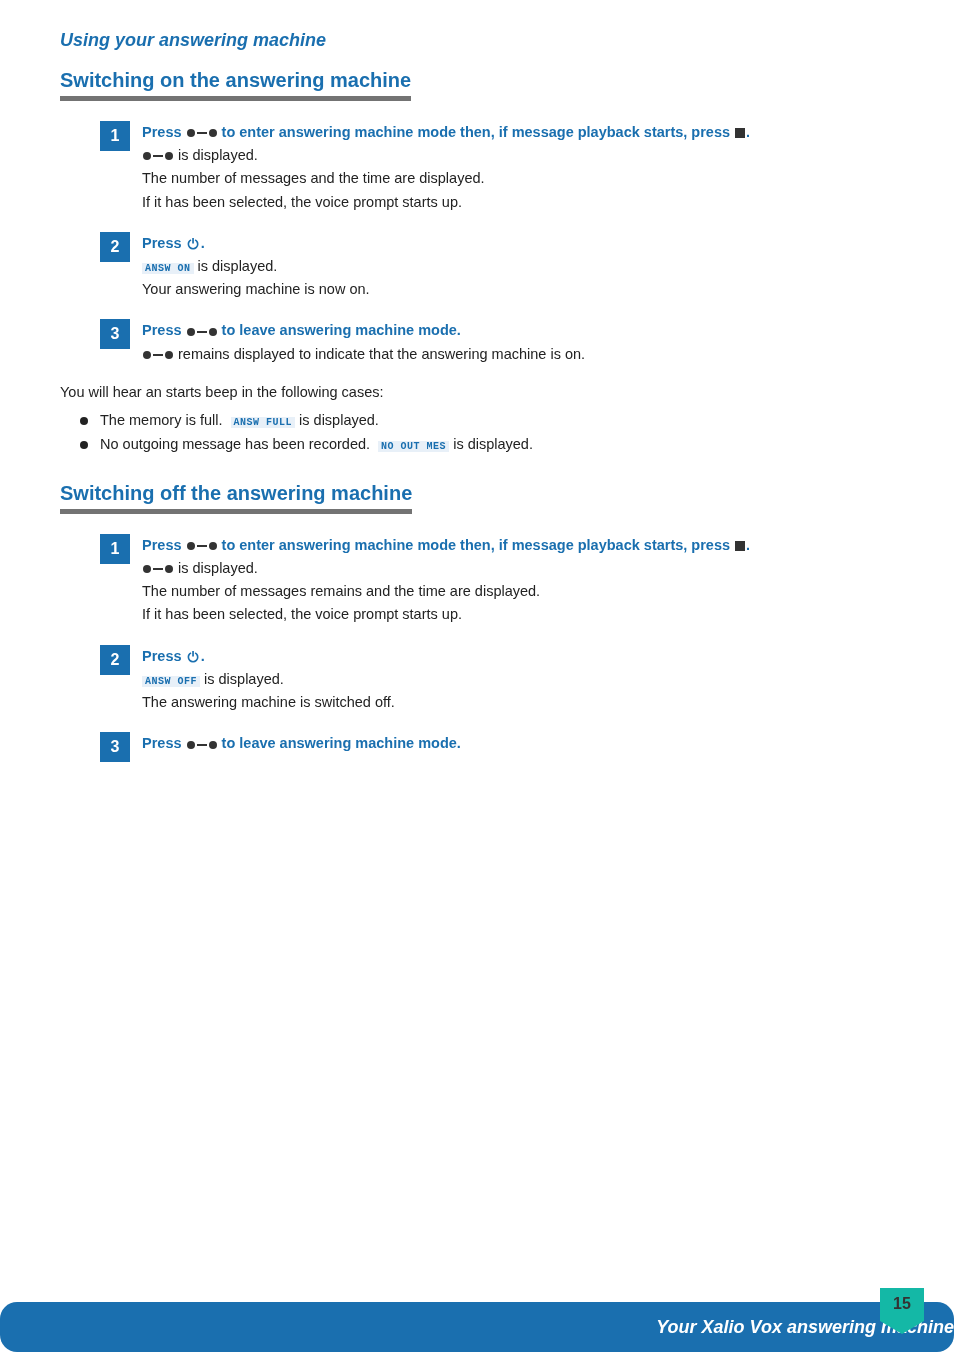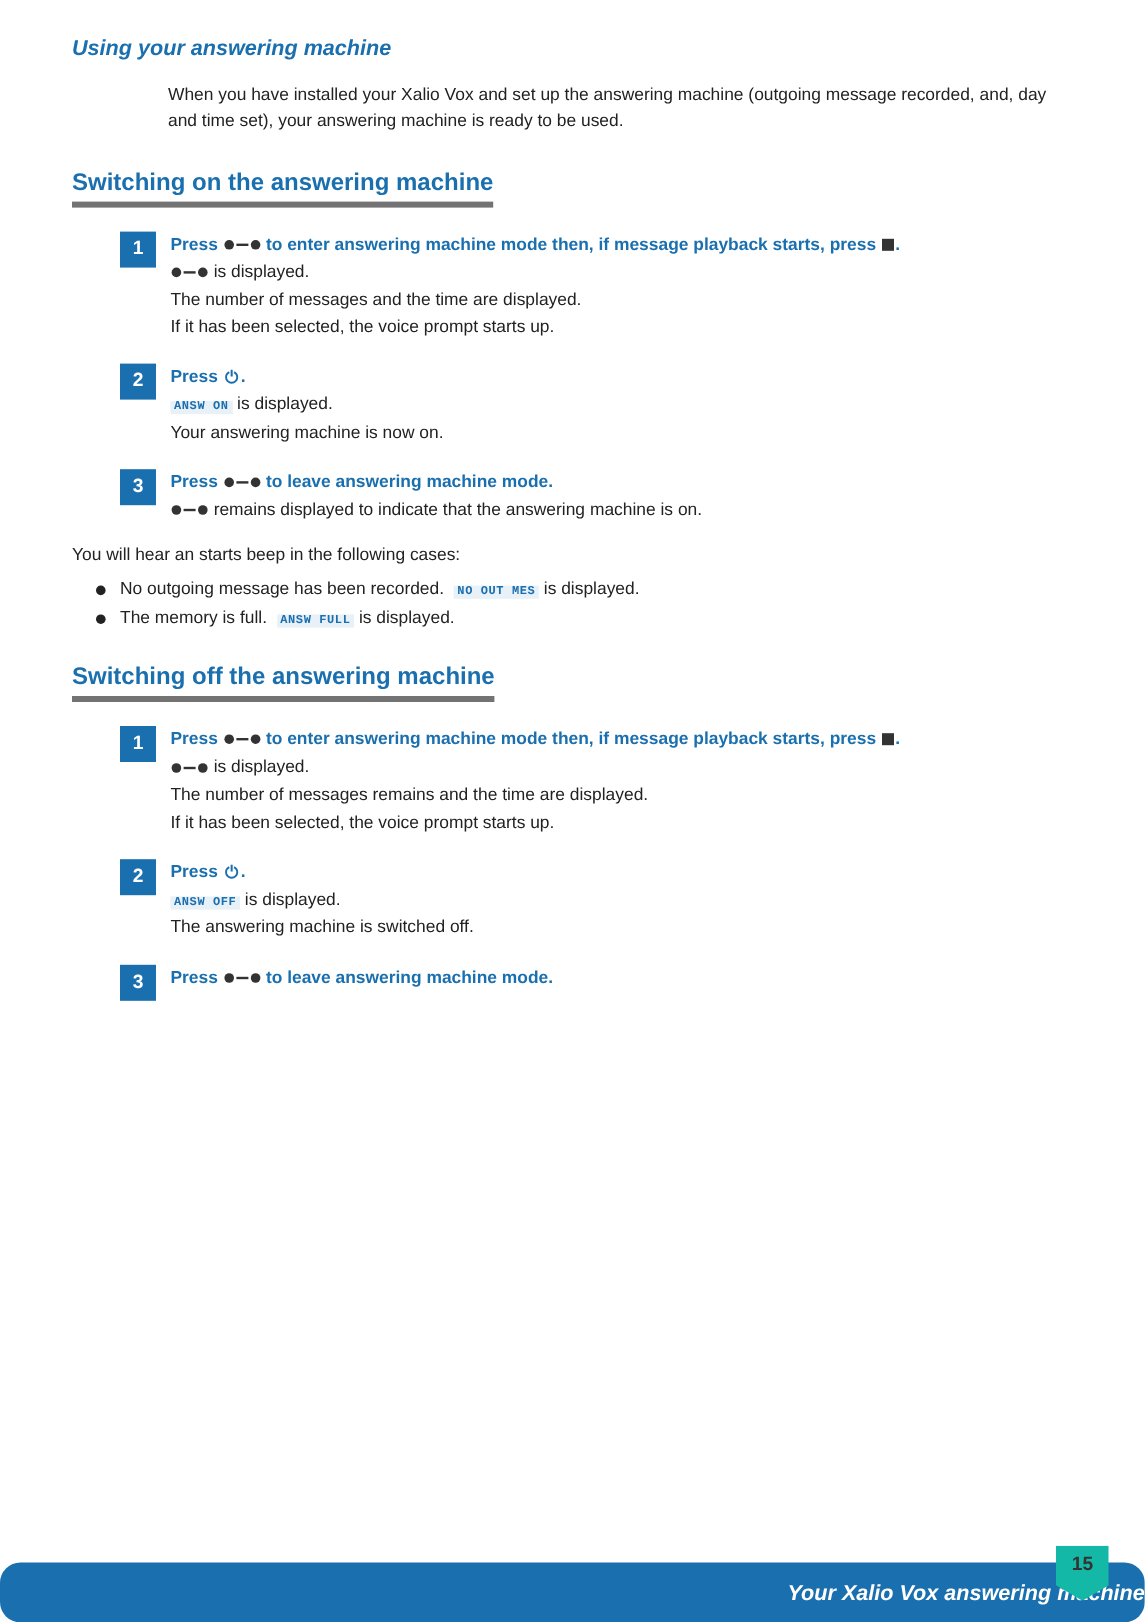--- a/index.html
+++ b/index.html
@@ -182,21 +182,20 @@
       font-size: 14.5px;
     }
   </style>
 </head>
 <body>
 
 <div class="page">
 
   <h1 class="main-title">Using your answering machine</h1>
 
-  <p class="intro-text">When you have installed your Xalio Vox and set up the answering machine (outgoing message recorded, and, day and time set), your answering machine is ready to be used.</p>
 
   <div class="section">
     <div class="section-title">Switching on the answering machine</div>
 
     <div class="steps-container">
 
       <div class="step">
         <div class="step-number">1</div>
         <div class="step-content">
           <span class="step-instruction">
@@ -263,32 +262,32 @@
           </span>
         </div>
       </div>
     </div>
 
     
     <p class="error-note">You will hear an starts beep in the following cases:</p>
 
     
     <div class="bullet-list">
+      <div class="bullet-item">
+        <span class="bullet-dot"></span>
+        <span>
+          The memory is full.&nbsp;&nbsp;<span class="status-code">ANSW FULL</span>&nbsp;is displayed.
+        </span>
+      </div>
       <div class="bullet-item">
         <span class="bullet-dot"></span>
         <span>
           No outgoing message has been recorded.&nbsp;&nbsp;<span class="status-code">NO OUT MES</span>&nbsp;is displayed.
         </span>
       </div>
-      <div class="bullet-item">
-        <span class="bullet-dot"></span>
-        <span>
-          The memory is full.&nbsp;&nbsp;<span class="status-code">ANSW FULL</span>&nbsp;is displayed.
-        </span>
-      </div>
     </div>
   </div>
 
   <div class="section">
     <div class="section-title">Switching off the answering machine</div>
 
     <div class="steps-container">
 
       <div class="step">
         <div class="step-number">1</div>

